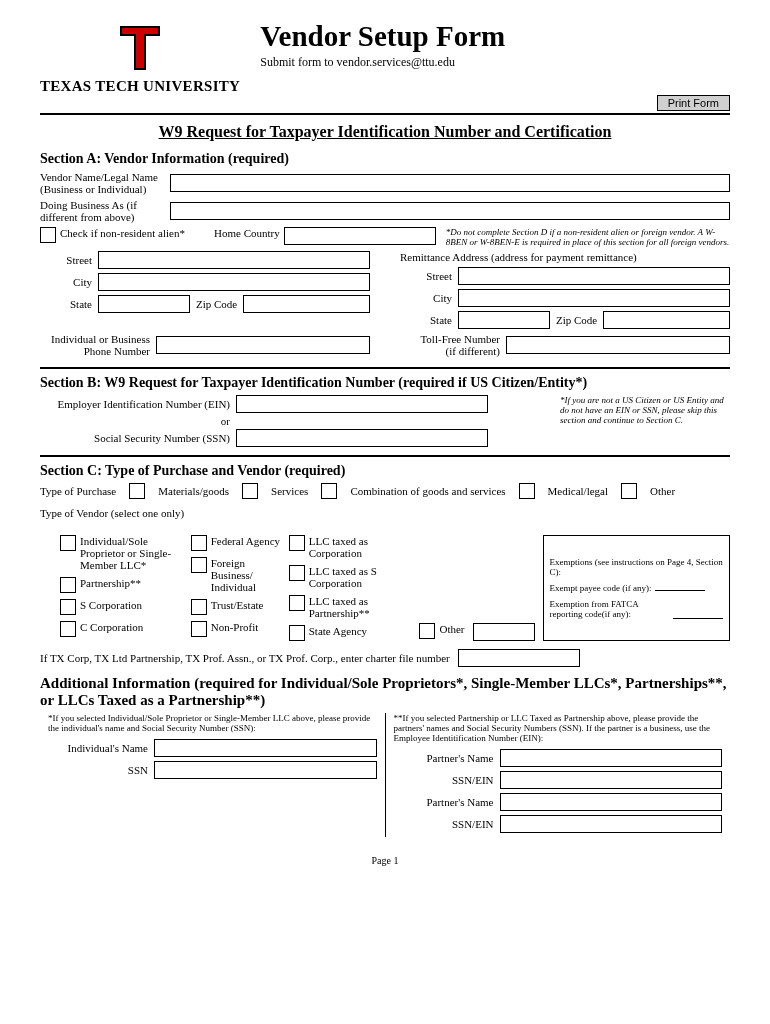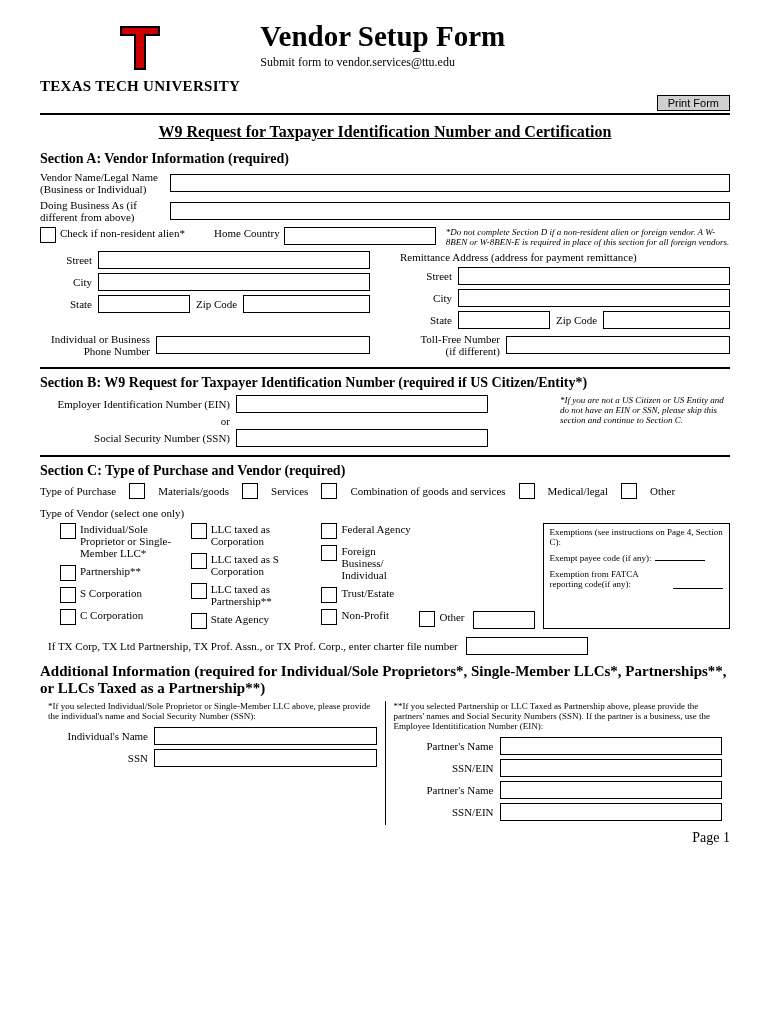--- a/index.html
+++ b/index.html
@@ -27,31 +27,31 @@
 .addr-lbl{width:52px;text-align:right;margin-right:6px}
 .note{font-size:9px;font-style:italic}
 .hr-med{border:0;border-top:2px solid #000;margin:6px 0}
 .sec-b-row{display:flex;align-items:center;font-size:11px;margin-bottom:2px}
 .sec-b-lbl{width:190px;text-align:right;margin-right:6px}
 .purchase-row{display:flex;align-items:center;font-size:11px;gap:13px;margin-bottom:8px}
 .vendor-grid{display:flex;gap:8px;font-size:11px}
 .vendor-col{display:flex;flex-direction:column;gap:6px}
 .vendor-item{display:flex;gap:4px}
 .vendor-item .chk{flex-shrink:0}
-.exempt-box{border:1px solid #000;padding:3px 6px;font-size:9px;width:212px}
+.exempt-box{border:1px solid #000;padding:21px 6px;font-size:9px;width:212px}
 .exempt-line{border-bottom:1px solid #000;display:inline-block;width:50px;margin-left:4px}
-.charter-row{display:flex;align-items:center;font-size:11px;margin:8px 8px}
+.charter-row{display:flex;align-items:center;font-size:11px;margin:8px 0}
 .addl-hdr{font-size:15px;font-weight:bold;margin:4px 0}
 .addl-cols{display:flex;font-size:10px}
 .addl-col{flex:1;padding:0 8px}
 .addl-sep{border-left:1px solid #000}
 .addl-note{font-size:9px;margin-bottom:6px}
 .name-row{display:flex;align-items:center;margin-bottom:4px}
 .name-lbl{width:100px;text-align:right;margin-right:6px;font-size:11px}
-.page-num{text-align:right;font-size:14px;margin-top:5px}
+.page-num{text-align:center;font-size:10px;margin-top:18px}
 .vtxt{max-width:120px}
 </style>
 </head>
 <body>
 
 <div class="header">
   <div class="logo-block">
     <div class="logo">
       <svg viewBox="0 0 56 56">
           <rect x="8" y="6" width="40" height="10" fill="#000"></rect>
@@ -192,21 +192,21 @@
   <span class="chk"></span>
     <span>Services</span>
   <span class="chk"></span>
     <span>Combination of goods and services</span>
   <span class="chk"></span>
     <span>Medical/legal</span>
   <span class="chk"></span>
     <span>Other</span>
 </div>
 
-<div style="font-size:11px;margin-bottom:4px">
+<div style="font-size:11px;margin-bottom:16px">
   <span>Type of Vendor (</span><span class="italic">select one only</span><span>)</span>
 </div>
 
 <div class="vendor-grid">
   <div class="vendor-col" style="width:150px;margin-left:20px">
     <div class="vendor-item">
         <span class="chk"></span>
         <span class="vtxt">Individual/Sole Proprietor or Single-Member LLC*</span>
       </div>
     <div class="vendor-item">
@@ -215,54 +215,54 @@
       </div>
     <div class="vendor-item">
         <span class="chk"></span>
         <span>S Corporation</span>
       </div>
     <div class="vendor-item">
         <span class="chk"></span>
         <span>C Corporation</span>
       </div>
   </div>
+  <div class="vendor-col" style="width:110px">
+    <div class="vendor-item">
+        <span class="chk"></span>
+        <span>Federal Agency</span>
+      </div>
+    <div class="vendor-item">
+        <span class="chk"></span>
+        <span class="vtxt" style="max-width:90px">Foreign Business/ Individual</span>
+      </div>
+    <div class="vendor-item">
+        <span class="chk"></span>
+        <span>Trust/Estate</span>
+      </div>
+    <div class="vendor-item">
+        <span class="chk"></span>
+        <span>Non-Profit</span>
+      </div>
+  </div>
   <div class="vendor-col" style="width:150px">
     <div class="vendor-item">
         <span class="chk"></span>
         <span>LLC taxed as Corporation</span>
       </div>
     <div class="vendor-item">
         <span class="chk"></span>
         <span>LLC taxed as S Corporation</span>
       </div>
     <div class="vendor-item">
         <span class="chk"></span>
         <span>LLC taxed as Partnership**</span>
       </div>
     <div class="vendor-item">
         <span class="chk"></span>
         <span>State Agency</span>
-      </div>
-  </div>
-  <div class="vendor-col" style="width:110px">
-    <div class="vendor-item">
-        <span class="chk"></span>
-        <span>Federal Agency</span>
-      </div>
-    <div class="vendor-item">
-        <span class="chk"></span>
-        <span class="vtxt" style="max-width:90px">Foreign Business/ Individual</span>
-      </div>
-    <div class="vendor-item">
-        <span class="chk"></span>
-        <span>Trust/Estate</span>
-      </div>
-    <div class="vendor-item">
-        <span class="chk"></span>
-        <span>Non-Profit</span>
       </div>
   </div>
   <div class="vendor-col" style="justify-content:flex-end">
     <div class="vendor-item">
         <span class="chk"></span>
         <span>Other</span>
         <span class="fld" style="width:60px;margin-left:4px"></span>
       </div>
   </div>
   <div class="exempt-box">

